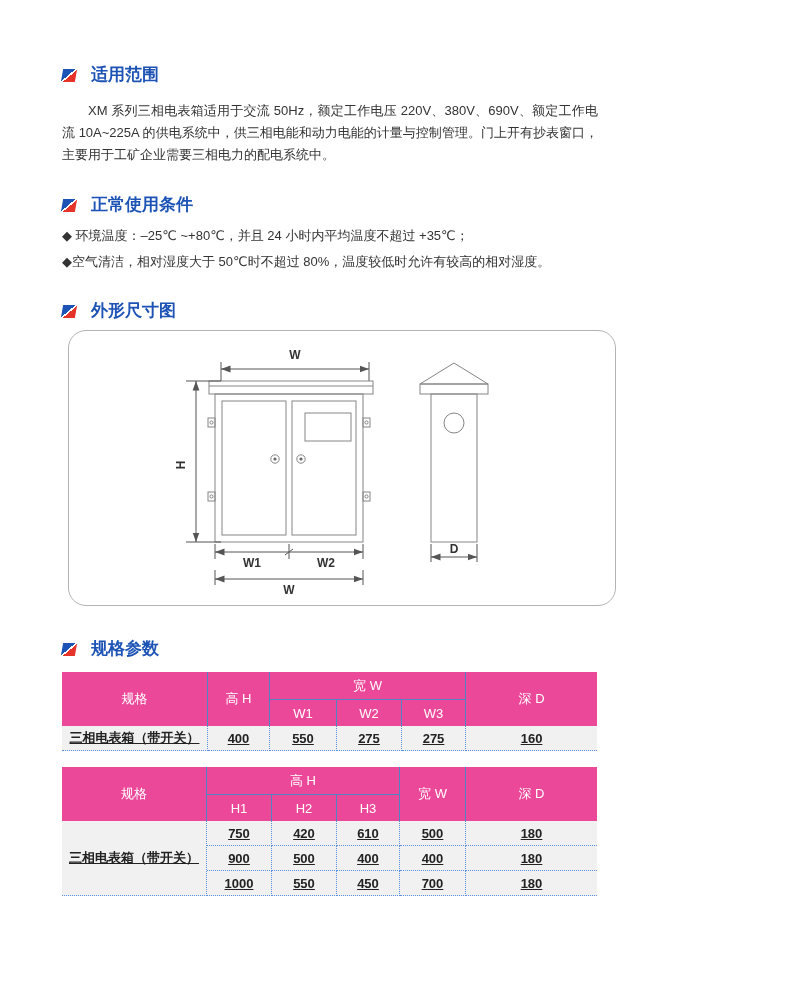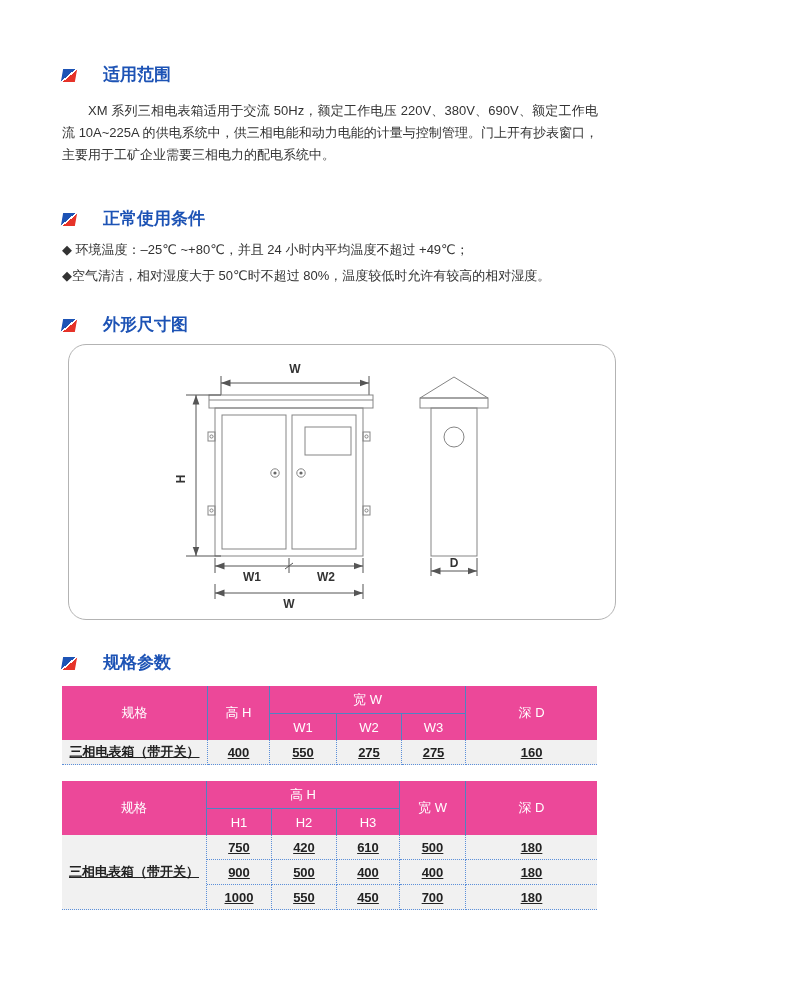--- a/index.html
+++ b/index.html
@@ -2,26 +2,26 @@
 <html><head>
 <meta charset="utf-8">
 <style>
   html,body{margin:0;padding:0;}
   body{
     width:800px;height:988px;background:#ffffff;
     font-family:"Liberation Sans","DejaVu Sans",sans-serif;
     color:#333;position:relative;overflow:hidden;
   }
   .heading{
-    display:flex;align-items:center;gap:27px;
+    display:flex;align-items:center;gap:15px;
     margin-left:62px;font-size:17px;font-weight:bold;color:#1d53b5;
     line-height:22px;
   }
   .h-scope{margin-top:64px;}
-  .h-conditions{margin-top:42px;}
+  .h-conditions{margin-top:28px;}
   .h-dimensions{margin-top:28px;}
   .h-specs{margin-top:32px;}
   .sec-icon{
     width:14px;height:13px;flex:0 0 14px;
     transform:skewX(-10deg);
     background:linear-gradient(135deg,#1d53b5 0 46%,#ffffff 46% 55%,#e63329 55% 100%);
   }
   .para{
     width:536px;margin:14px 12px 0 62px;
     font-size:13px;line-height:22px;text-align:justify;text-indent:2em;color:#333;
@@ -67,21 +67,21 @@
 <div class="heading h-scope">
   <span class="sec-icon"></span>
   <span>适用范围</span>
 </div>
 <p class="para">XM 系列三相电表箱适用于交流 50Hz，额定工作电压 220V、380V、690V、额定工作电流 10A~225A 的供电系统中，供三相电能和动力电能的计量与控制管理。门上开有抄表窗口，主要用于工矿企业需要三相电力的配电系统中。</p>
 
 <div class="heading h-conditions">
   <span class="sec-icon"></span>
   <span>正常使用条件</span>
 </div>
-<div class="bullet b1">◆ 环境温度：–25℃ ~+80℃，并且 24 小时内平均温度不超过 +49℃；</div>
+<div class="bullet b1">◆ 环境温度：–25℃ ~+80℃，并且 24 小时内平均温度不超过 +35℃；</div>
 <div class="bullet b2">◆空气清洁，相对湿度大于 50℃时不超过 80%，温度较低时允许有较高的相对湿度。</div>
 
 <div class="heading h-dimensions">
   <span class="sec-icon"></span>
   <span>外形尺寸图</span>
 </div>
 <div class="frame">
   <svg class="diagram" viewBox="0 0 546 273">
     <defs>
       <marker id="ar" viewBox="0 0 10 10" refX="9.5" refY="5" markerWidth="10" markerHeight="10" orient="auto-start-reverse" markerUnits="userSpaceOnUse">

